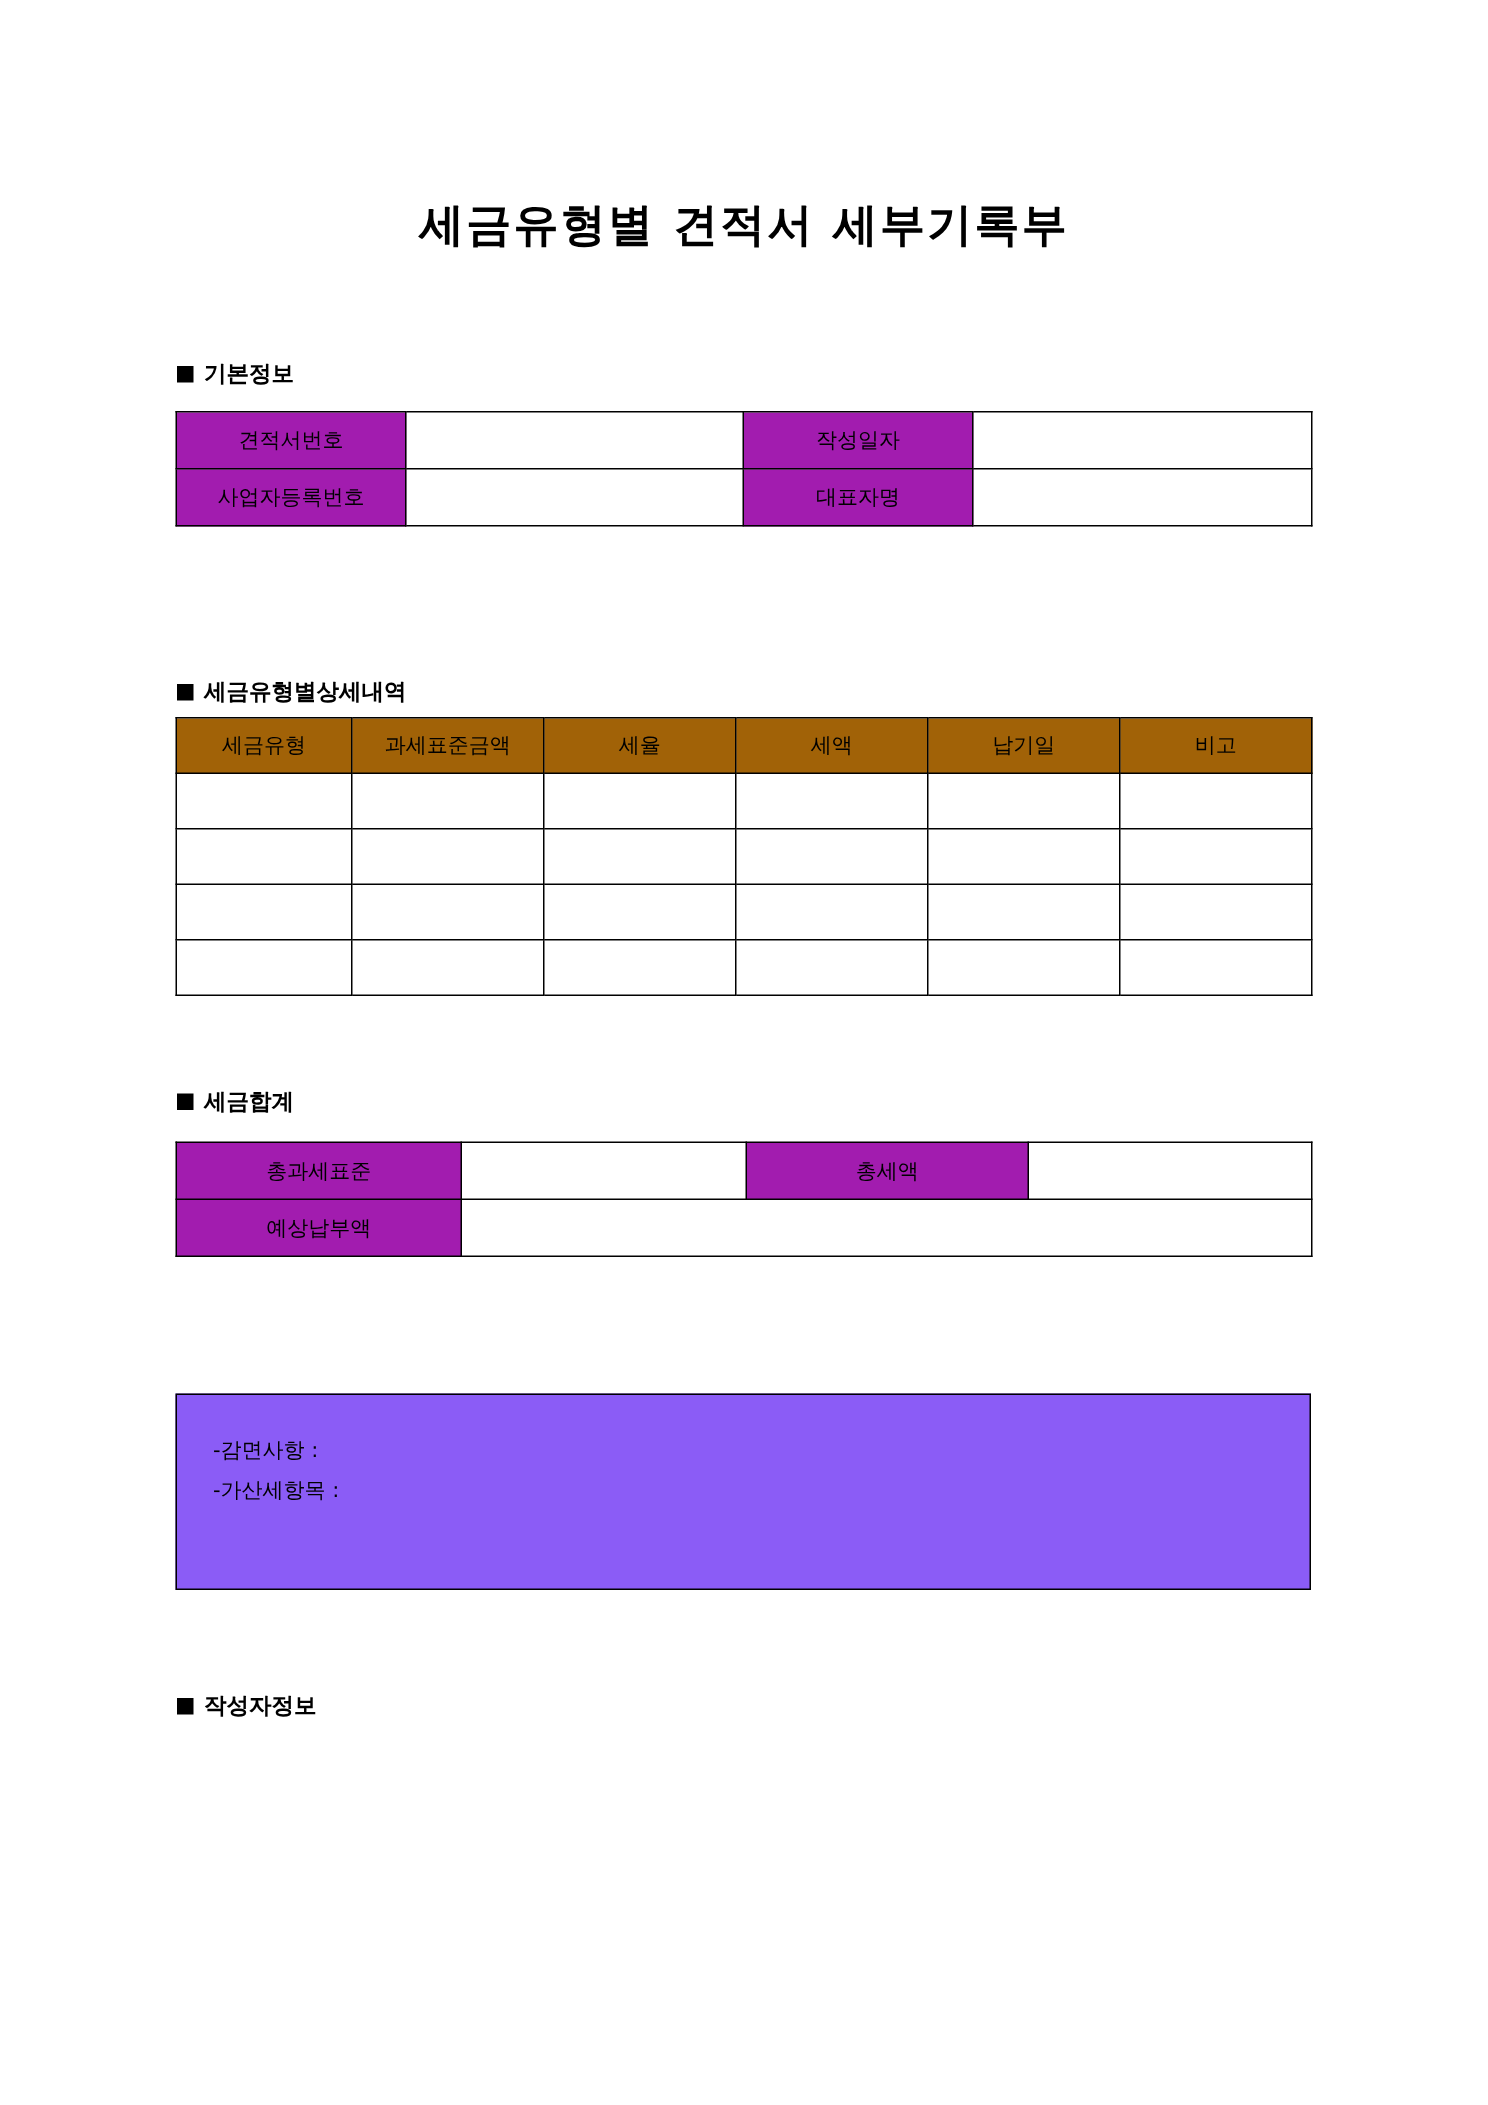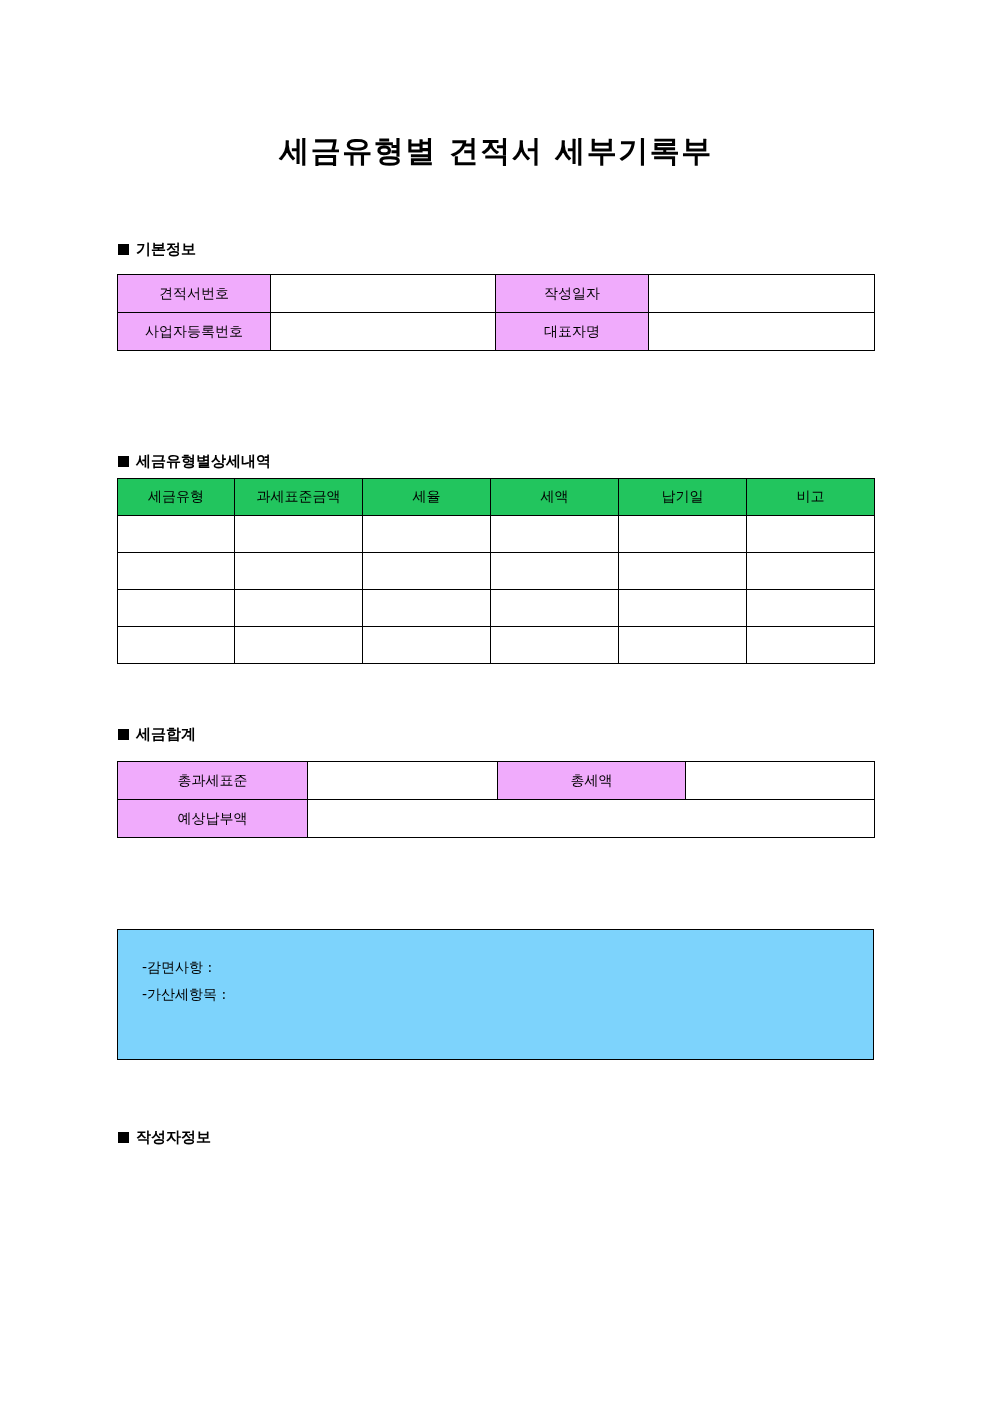--- a/index.html
+++ b/index.html
@@ -65,42 +65,42 @@
   table.frm td {
     border: 1px solid #000000;
     height: 37px;
     font-size: 14px;
     padding: 0 4px;
     text-align: center;
     vertical-align: middle;
     background: #ffffff;
   }
   table.frm td.lbl {
-    background: #f0abfc;
+    background: #a21caf;
   }
 
   
   #tbl-basic      { top: 274px; }
   #tbl-detail     { top: 478px; }
   #tbl-summary    { top: 761px; }
   #tbl-author     { top: 1156px; }
 
   #tbl-detail td { height: 36px; }
-  #tbl-detail td.hd { background: #22c55e; }
+  #tbl-detail td.hd { background: #a16207; }
 
   
   .notes-box {
     position: absolute;
     left: 117px;
     top: 929px;
     width: 757px;
     height: 131px;
     border: 1px solid #000000;
     box-sizing: border-box;
-    background: #7dd3fc;
+    background: #8b5cf6;
   }
   .notes-list {
     padding: 24px 0 0 24px;
   }
   .notes-line {
     font-size: 14px;
     line-height: 27px;
     white-space: pre;
   }
 </style>

